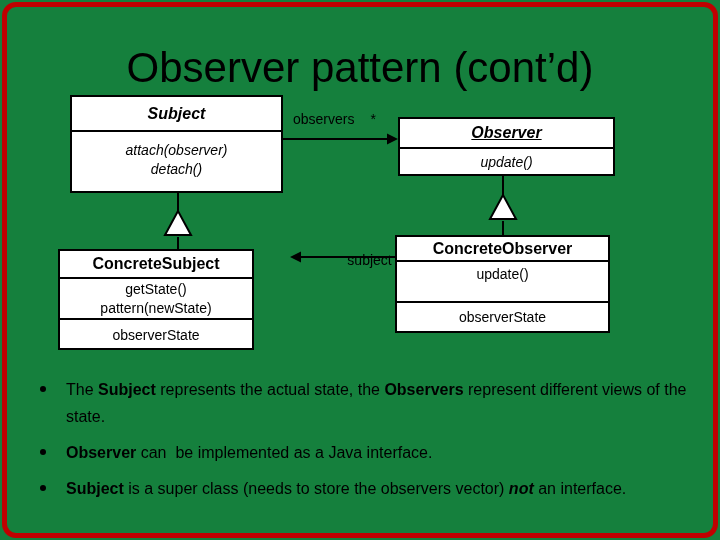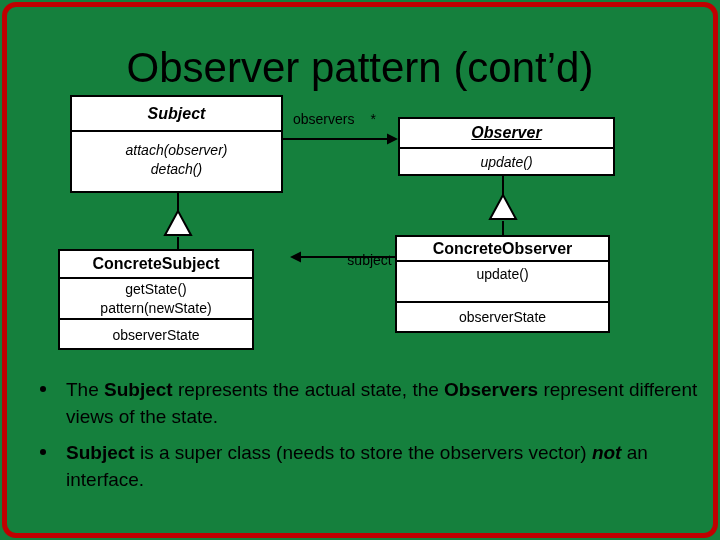--- a/index.html
+++ b/index.html
@@ -29,21 +29,21 @@
   #cobserver-box{left:395px;top:235px;width:215px;height:98px;}
   #cobserver-box .uml-name{height:23px;}
   #cobserver-box .sec-methods{height:41px;padding-top:3px;box-sizing:border-box;}
   #cobserver-box .sec-attrs{line-height:28px;}
   .assoc-label{position:absolute;font-size:14px;white-space:pre;}
   #observers-label{left:293px;top:111px;display:flex;gap:16px;}
   #subject-label{left:324px;top:236px;}
   .bullets{position:absolute;left:40px;top:376px;width:666px;list-style:none;margin:0;padding:0;}
   .bullets li{display:flex;margin:0 0 9px 0;}
   .dot{flex:none;width:6px;height:6px;border-radius:50%;background:#000;margin:10px 20px 0 0;}
-  .btext{font-size:19px;line-height:27px;white-space:pre-wrap;width:640px;}
+  .btext{font-size:16px;line-height:27px;white-space:pre-wrap;width:640px;}
   .btext .b{font-weight:bold;}
   .btext .i{font-style:italic;text-align:center;}
 </style>
 </head>
 <body>
 
 <div class="slide">
   <div class="red-frame" style="border-color: rgb(192, 0, 0);"></div>
 
   <h1 class="title">Observer pattern (cont’d)</h1>
@@ -117,16 +117,20 @@
 
   </div>
 
   <ul class="bullets">
     <li>
       <span class="dot"></span>
       <span class="btext"><span>The </span><span class="b">Subject</span><span> represents the actual state, the </span><span class="b">Observers</span><span> represent different views of the state.</span></span>
     </li>
     <li>
       <span class="dot"></span>
+      <span class="btext"><span class="b">Observer</span><span> can  be implemented as a Java interface.</span></span>
+    </li>
+    <li>
+      <span class="dot"></span>
       <span class="btext"><span class="b">Subject</span><span> is a super class (needs to store the observers vector) </span><span class="b i">not</span><span> an interface.</span></span>
     </li>
   </ul>
 </div>
 
 </body></html>

